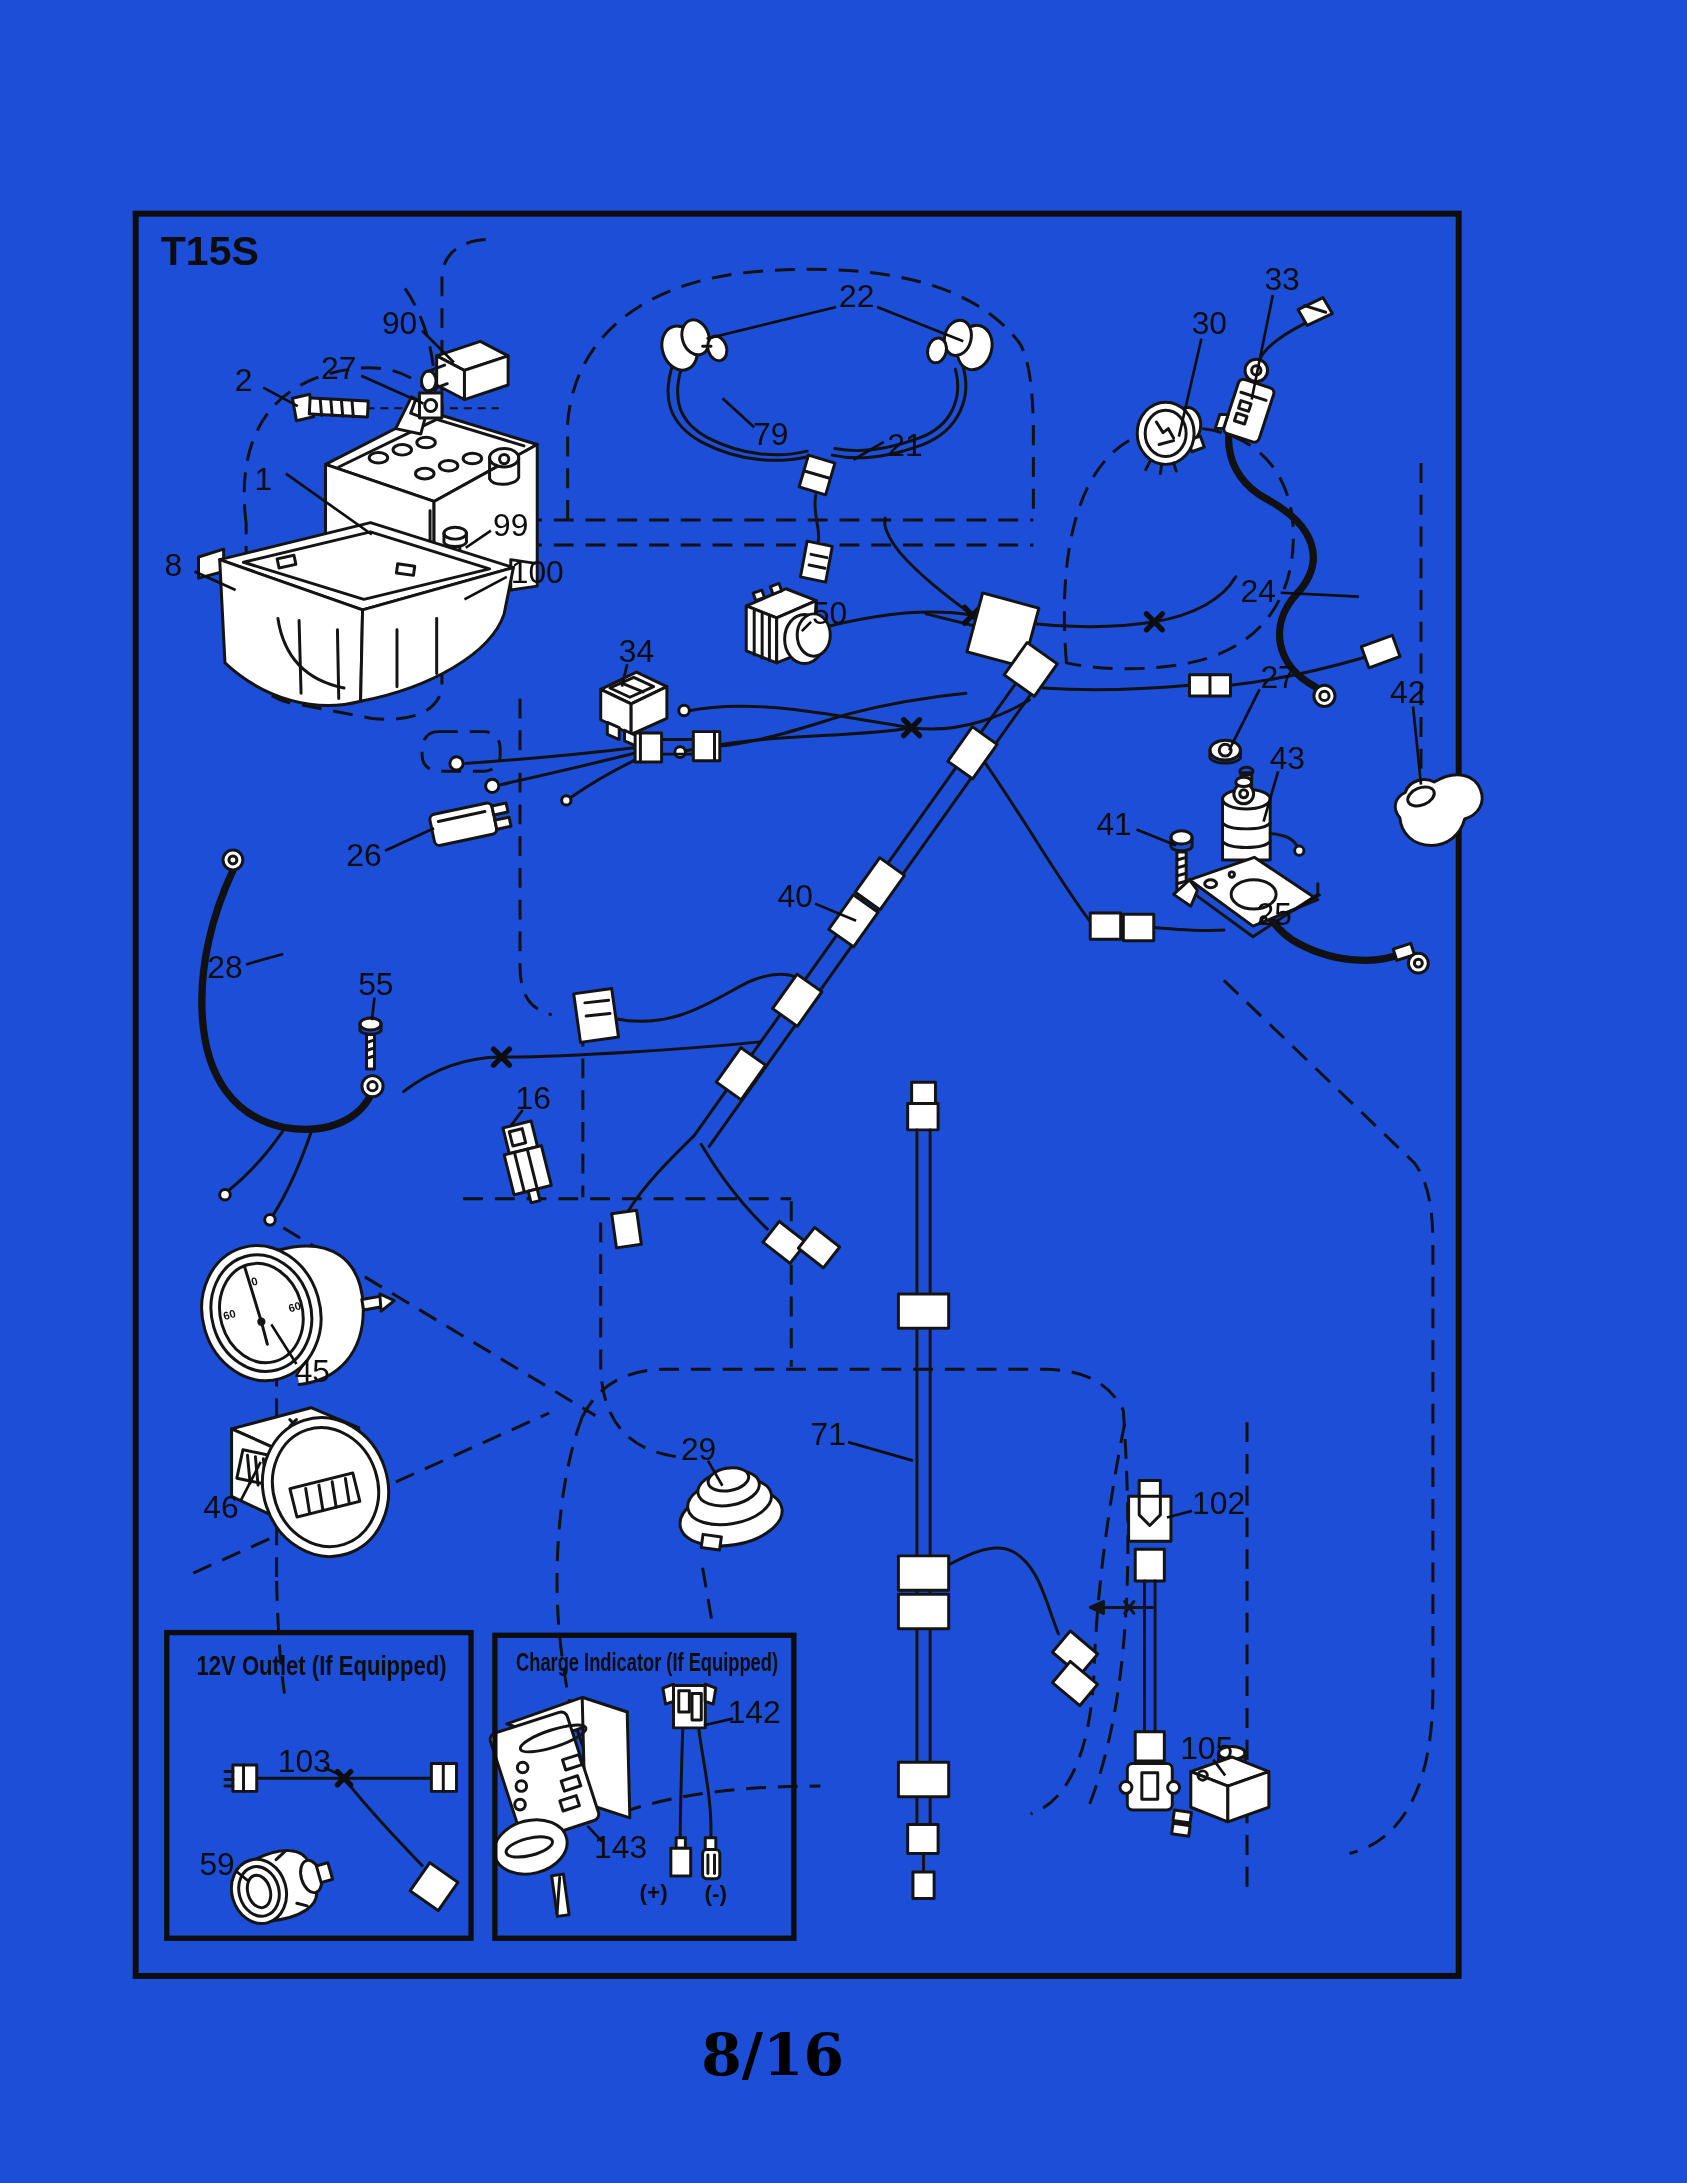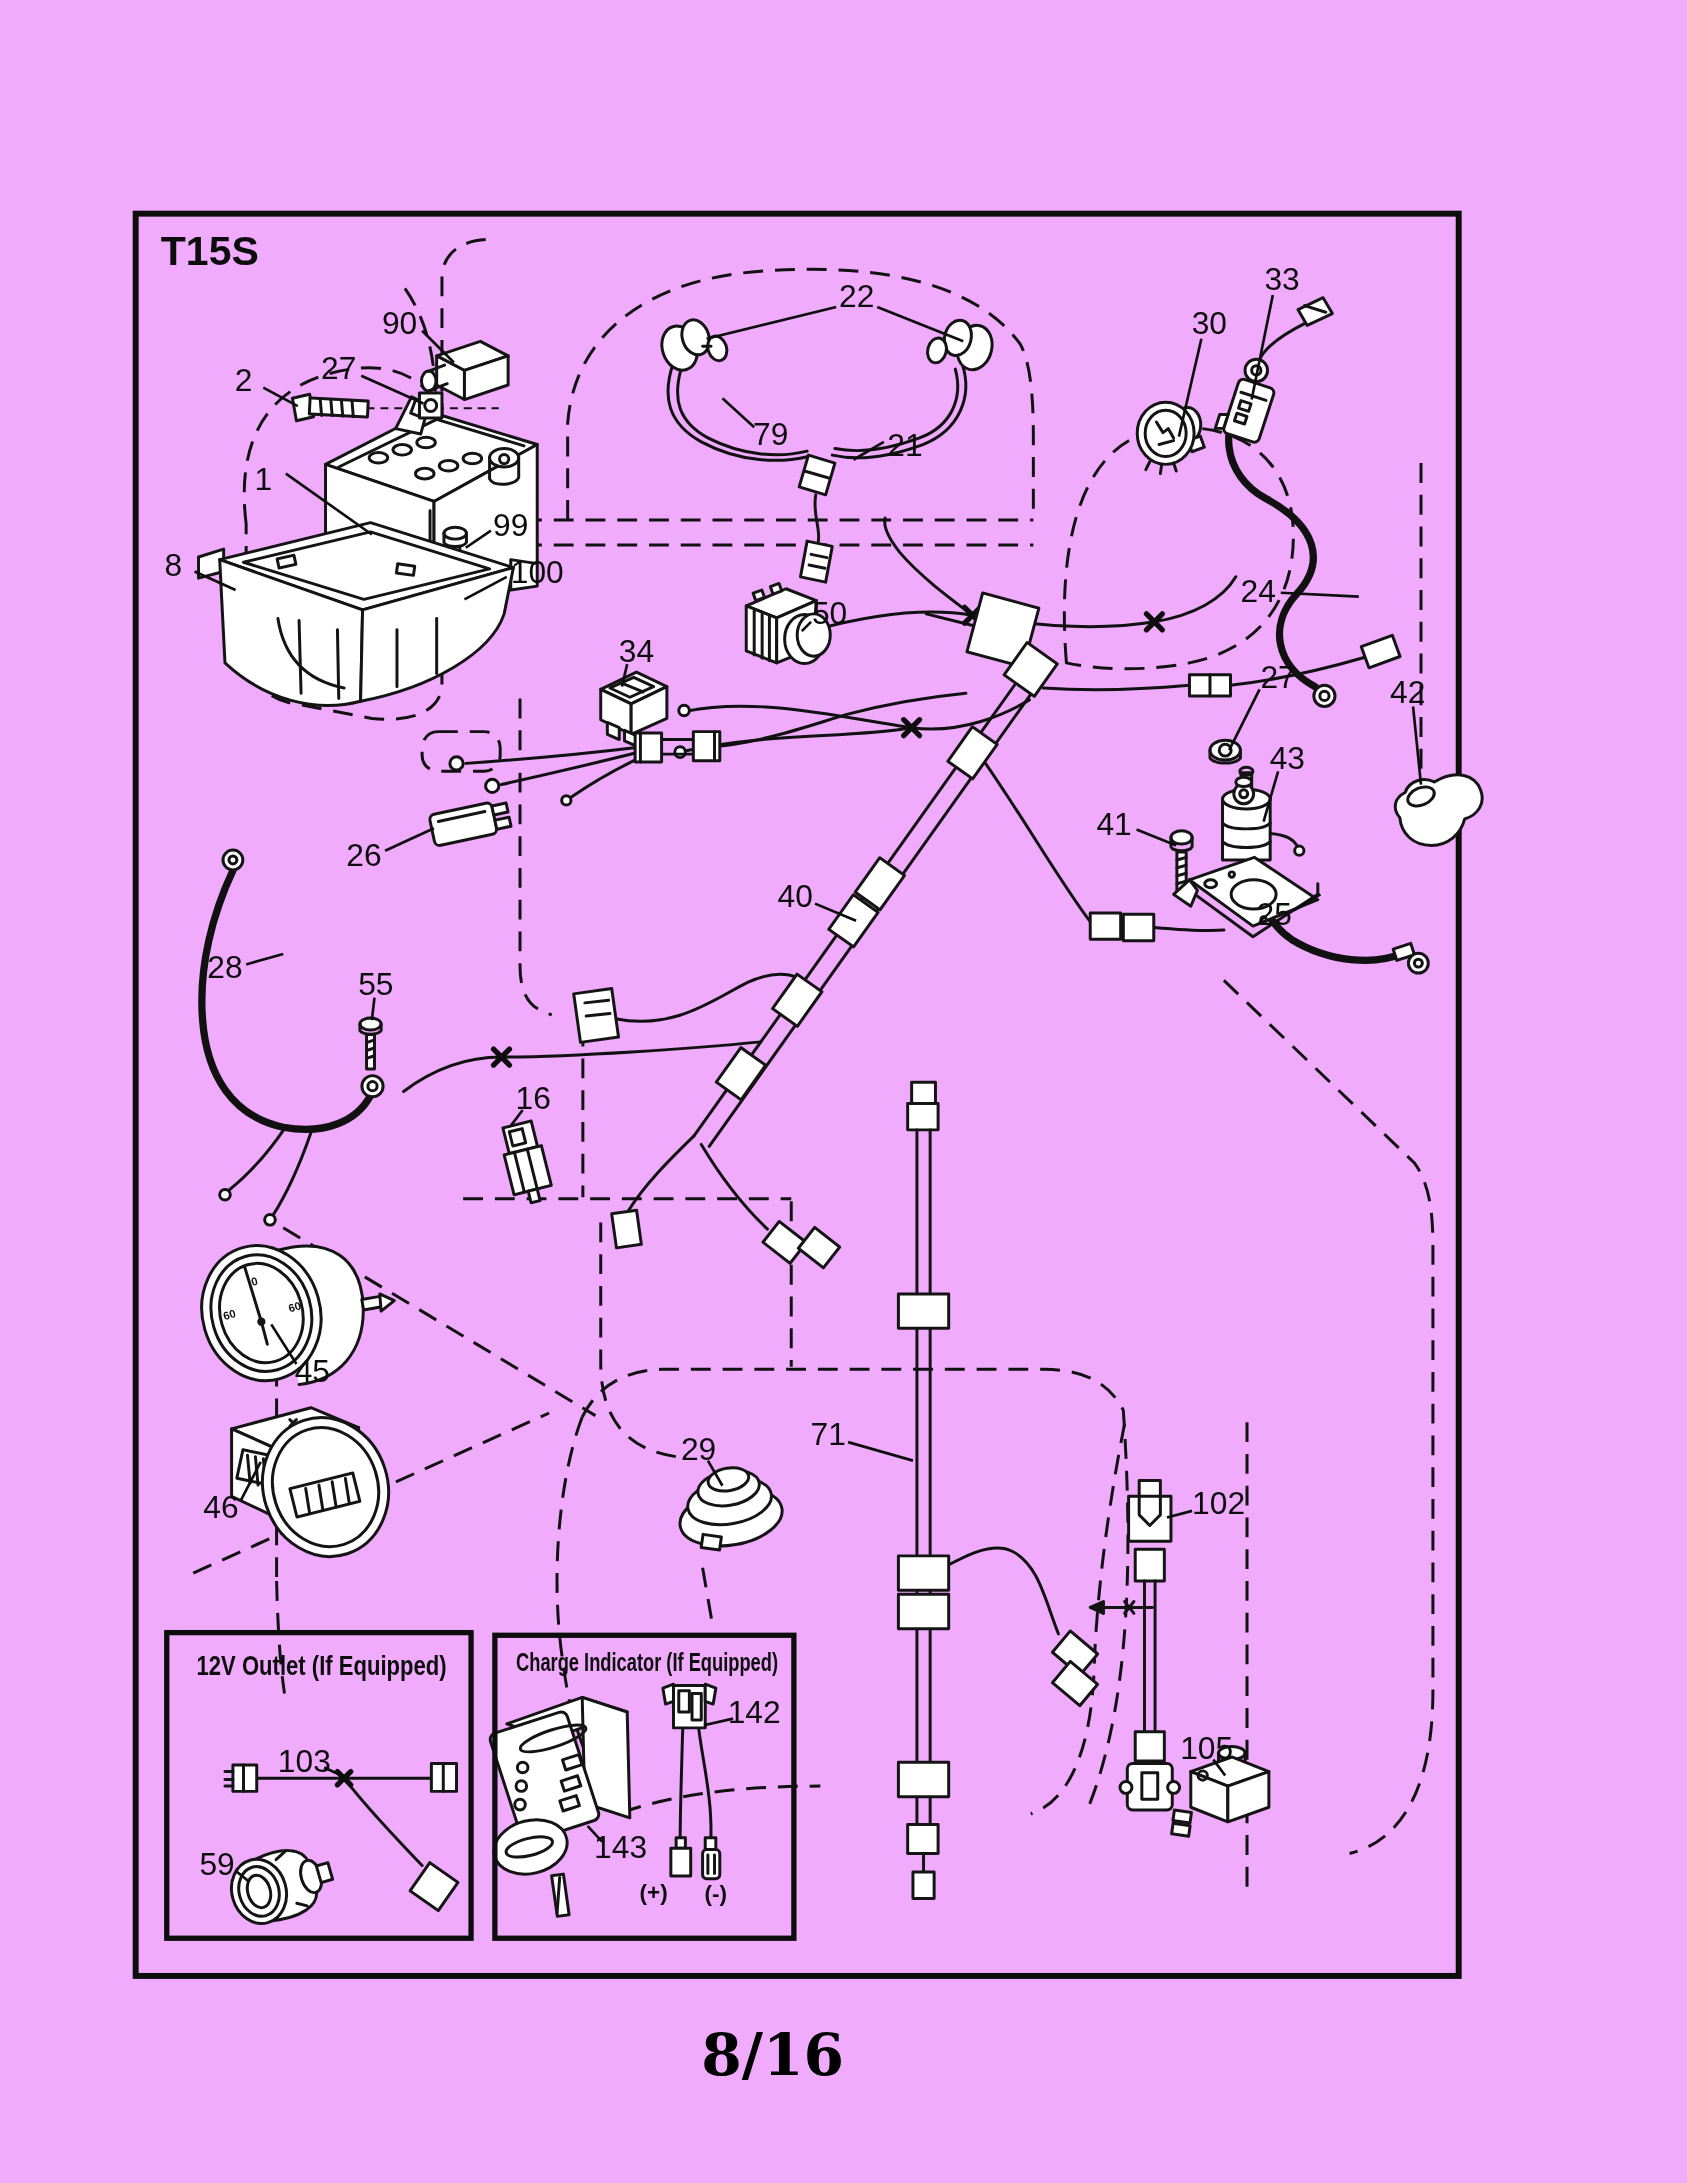--- a/index.html
+++ b/index.html
@@ -1,16 +1,16 @@
 <!DOCTYPE html>
 <html style="font-size:10.6px"><head>
 <meta charset="utf-8">
 <style>
   html,body{margin:0;padding:0;background:#ffffff;}
-  .page{position:relative;width:1687px;height:2183px;background:#f0abfc;font-family:"Liberation Sans",sans-serif;text-align:center;}
+  .page{position:relative;width:1687px;height:2183px;background:#1d4ed8;font-family:"Liberation Sans",sans-serif;text-align:center;}
   svg{display:block;position:absolute;top:0;left:0;}
   .ln{stroke:#111;fill:none;stroke-width:4.5;stroke-linecap:round;stroke-linejoin:round;}
   .thick{stroke:#111;fill:none;stroke-width:11;stroke-linecap:round;}
   .dash{stroke:#111;fill:none;stroke-width:4.5;stroke-dasharray:30 18;stroke-linecap:butt;}
   .dashthin{stroke:#111;fill:none;stroke-width:3;stroke-dasharray:12 9;}
   .wfill{fill:#ffffff;}
   .callout-num{font:500 48px "Liberation Sans",sans-serif;fill:#0d0d0d;text-anchor:middle;dominant-baseline:middle;}
   .leader{stroke:#0d0d0d;stroke-width:4;}
   .code{font:600 62px "Liberation Sans",sans-serif;fill:#0d0d0d;}
   .pageno{font:700 88px "DejaVu Serif",serif;fill:#000;text-anchor:middle;}

